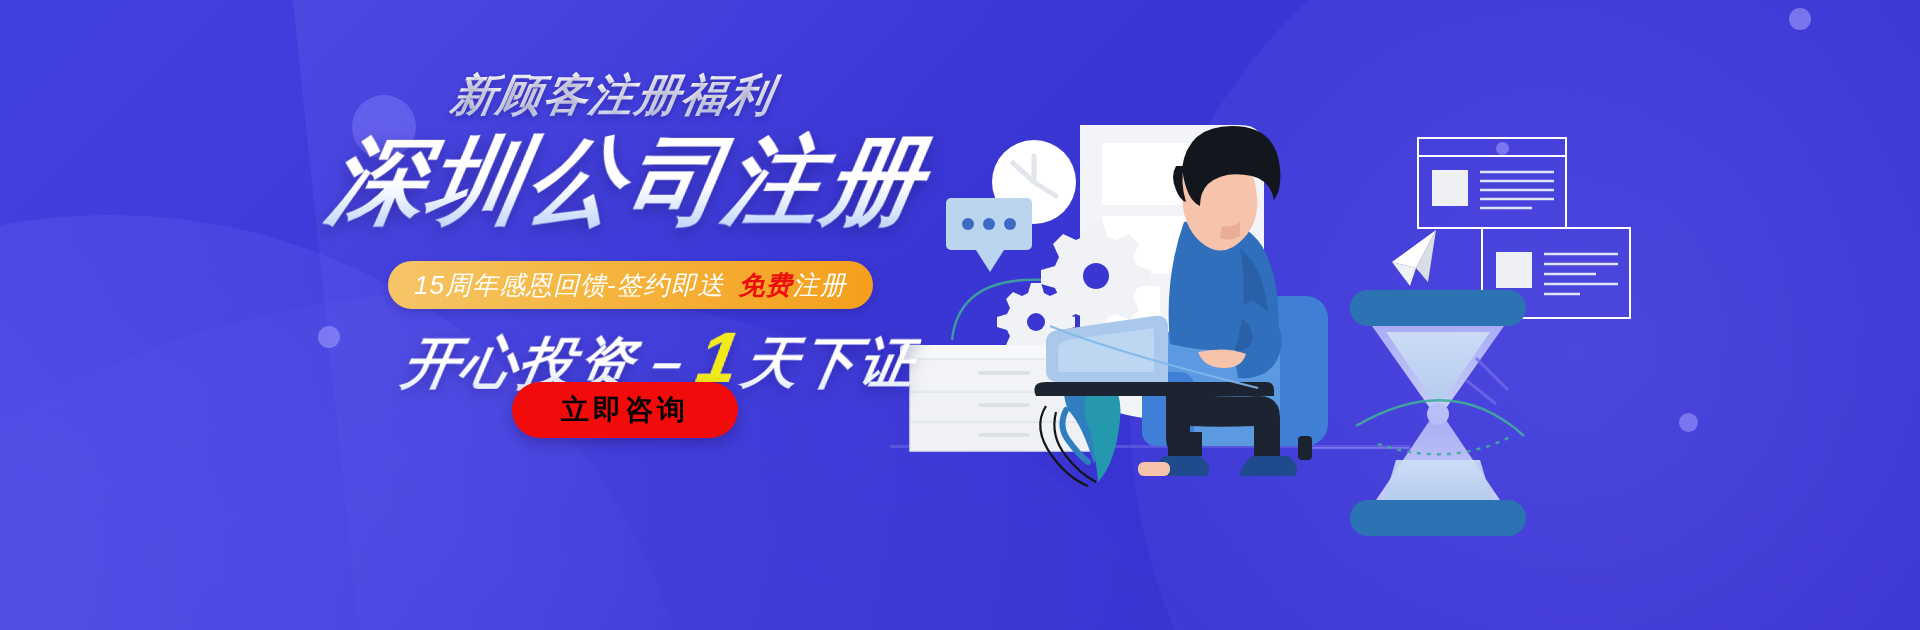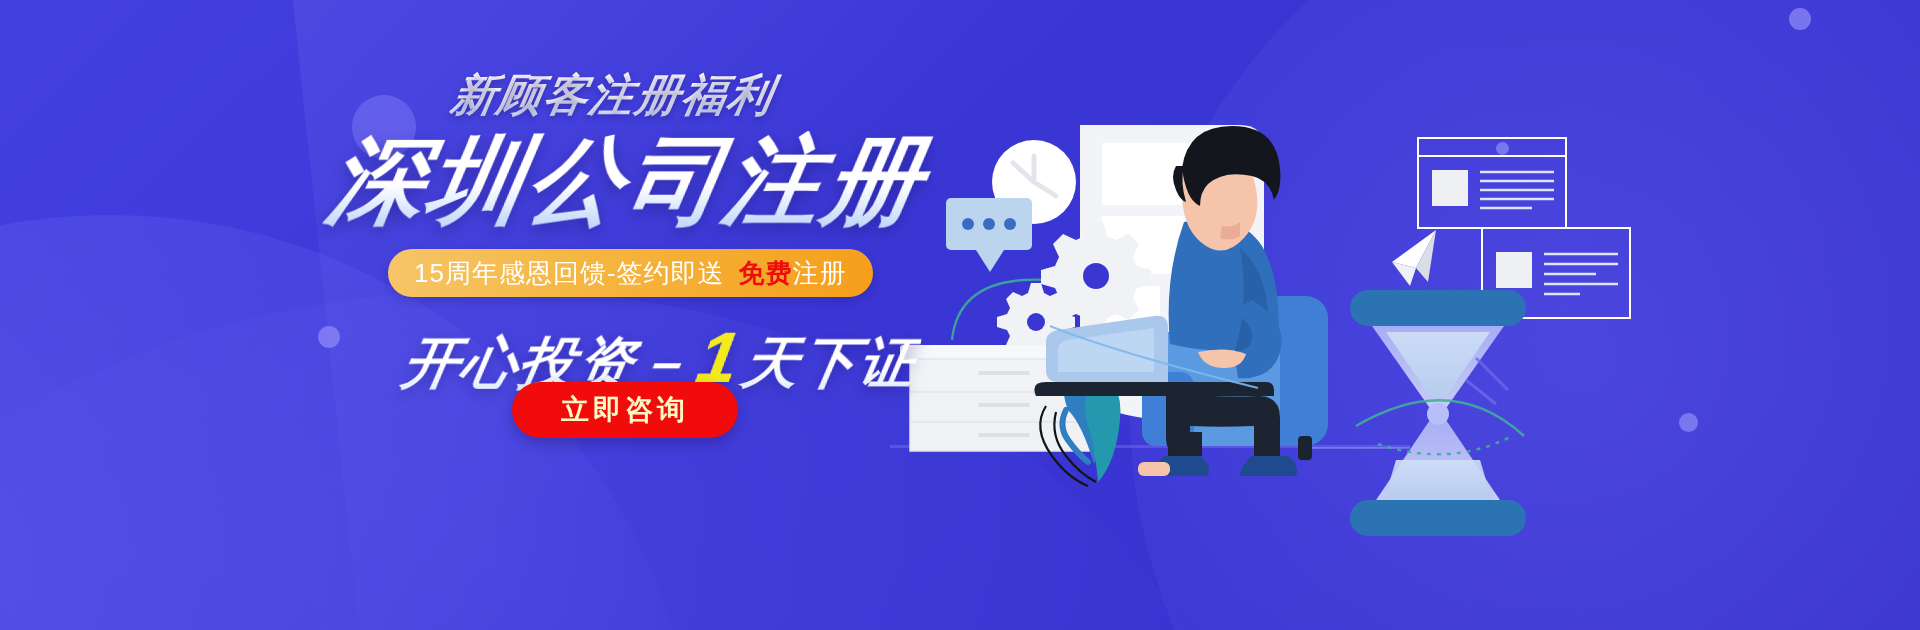--- a/index.html
+++ b/index.html
@@ -54,24 +54,25 @@
   .headline {
     position:absolute; left:330px; top:131px; width:640px;
     font-size:96px; font-weight:bold; color:#ffffff; letter-spacing:3px;
     font-style:italic; transform:skewX(-10deg); white-space:nowrap; line-height:1.05;
     background:linear-gradient(180deg,#ffffff 52%,#e4edfd 72%,#b9d1f8 100%);
     -webkit-background-clip:text; background-clip:text; color:transparent;
     filter:drop-shadow(0 5px 8px rgba(18,16,100,.42));
   }
 
   .pill {
-    position:absolute; left:388px; top:249px; height:48px; padding:12px 26px;
+    position:absolute; left:388px; top:261px; height:48px; padding:12px 26px;
     display:flex; align-items:center; border-radius:26px;
     background:linear-gradient(90deg,#f6c568 0%,#f5b743 38%,#f59f1c 100%);
     box-shadow:0 4px 10px rgba(20,16,90,.22);
+    font-style:italic;
   }
   .pill span { font-size:26px; color:#ffffff; letter-spacing:1px; white-space:nowrap; }
   .pill .hl { color:#ee0d0d; font-weight:bold;margin-left:14px; }
 
   .tagline {
     position:absolute; left:404px; top:316px;
     font-size:56px; font-weight:bold; letter-spacing:2px;
     font-style:italic; transform:skewX(-10deg); white-space:nowrap;
     background:linear-gradient(180deg,#ffffff 55%,#d7e5fb 100%);
     -webkit-background-clip:text; background-clip:text; color:transparent;
@@ -81,21 +82,21 @@
     font-size:72px; color:#f3ea1b; -webkit-text-fill-color:#f3ea1b;
     background:none; padding:0 4px;
   }
 
   .cta {
     position:absolute; left:512px; top:382px; width:226px; height:56px;
     border-radius:28px; background:#f10b0b; border:none; cursor:pointer;
     display:flex; align-items:center; justify-content:center;
     box-shadow:0 6px 14px rgba(30,10,90,.30);
   }
-  .cta span { font-size:28px; font-weight:bold; color:#fef9c3; letter-spacing:4px; }
+  .cta span { font-size:28px; font-weight:bold; color:#000000; letter-spacing:4px; }
 
   
   .illo { position:absolute; left:880px; top:0; width:1040px; height:630px; }
   .illo svg { display:block; width:1040px; height:630px; }
 </style>
 </head>
 <body>
 
 <div class="banner">
 

